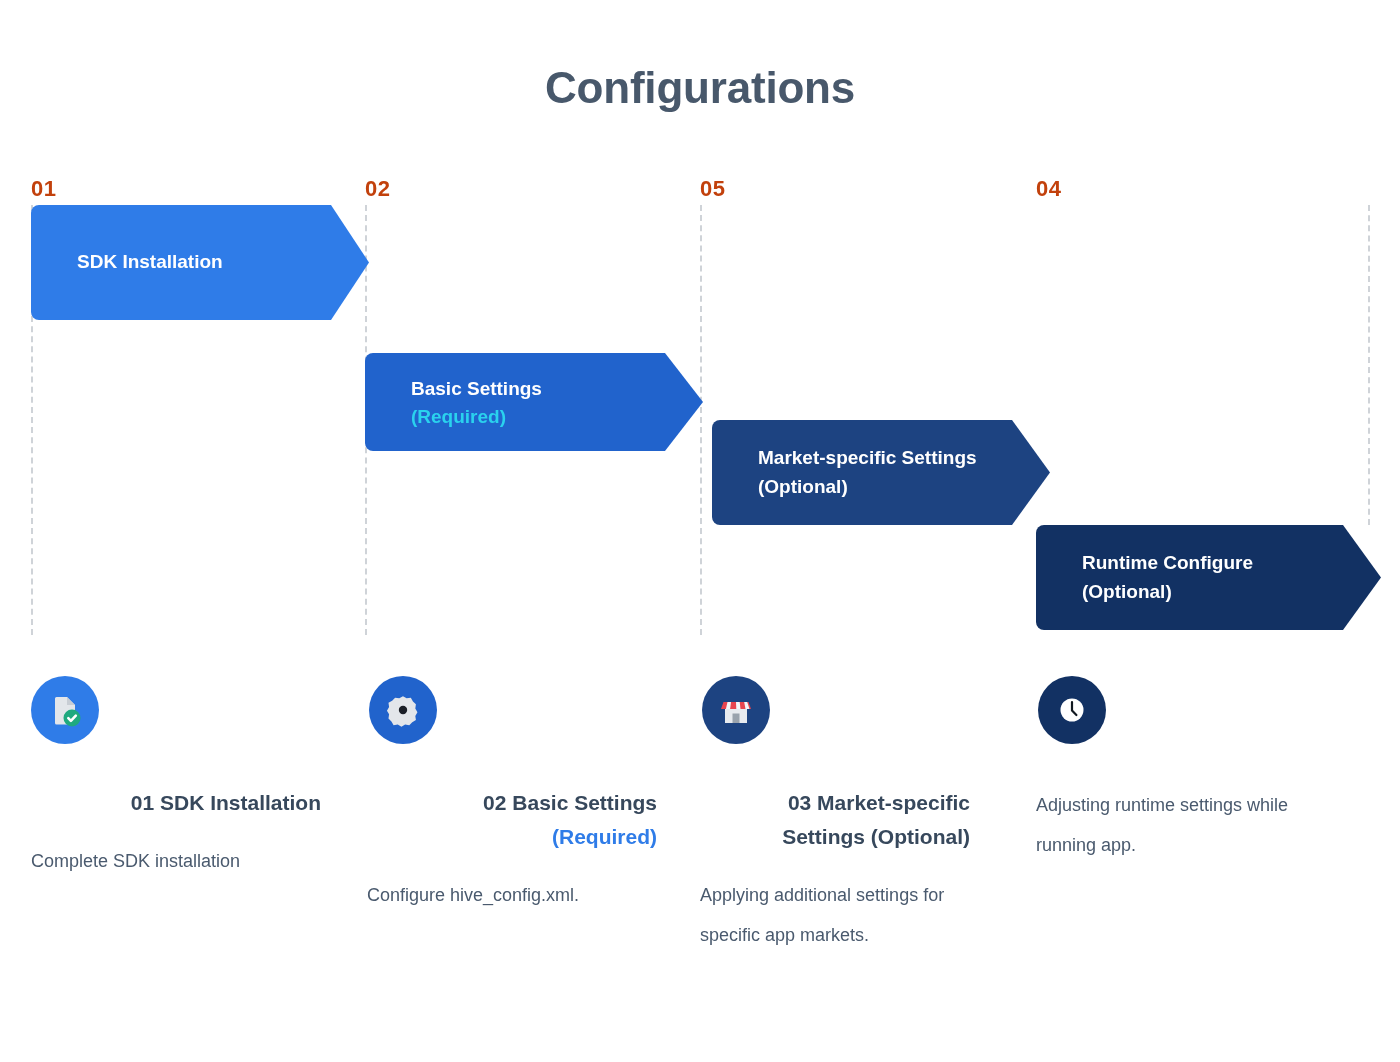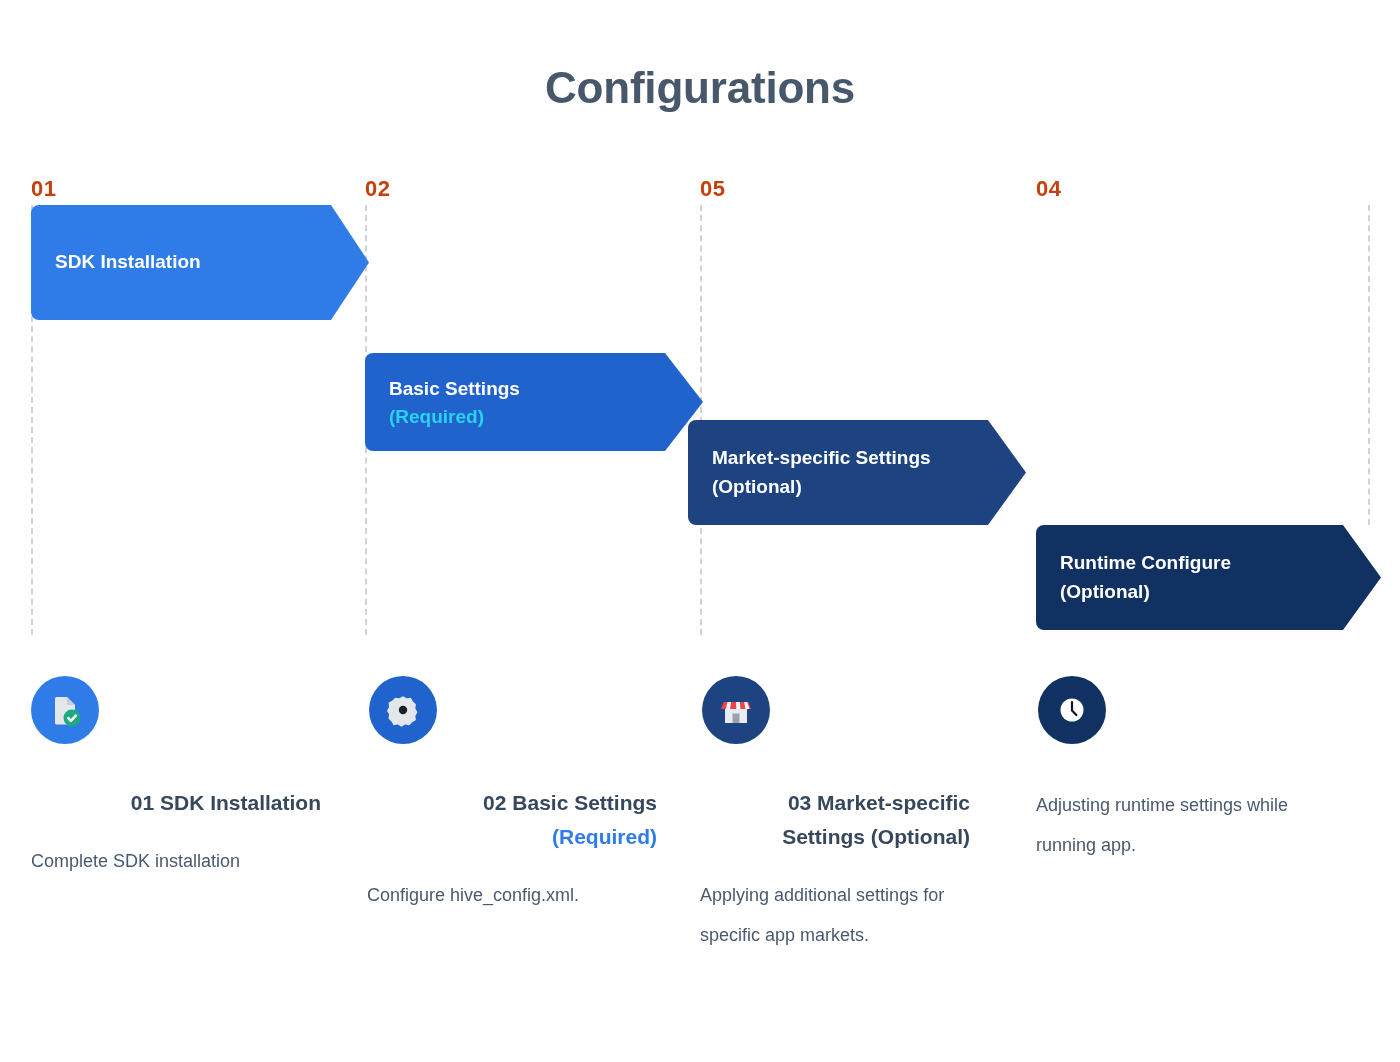--- a/index.html
+++ b/index.html
@@ -63,21 +63,21 @@
     align-items: center;
     box-sizing: border-box;
   }
   .arrow-shape {
     position: absolute;
     inset: 0;
   }
   .arrow-label {
     position: relative;
     z-index: 2;
-    padding-left: 24px;
+    padding-left: 46px;
     padding-right: 60px;
     font-size: 19px;
     font-weight: 700;
     color: #ffffff;
     line-height: 1.48;
   }
   .arrow-label .tag-cyan {
     color: #2ad2ee;
     display: block;
   }
@@ -152,21 +152,21 @@
   <div class="arrow" style="left:365px; top:324px; width:338px; height:100px;margin-top:29px;">
     <svg class="arrow-shape" viewBox="0 0 338 98" preserveAspectRatio="none">
       <path d="M8,0 H300 L338,49 L300,98 H8 A8,8 0 0 1 0,90 V8 A8,8 0 0 1 8,0 Z" fill="#2163cc"></path>
     </svg>
     <div class="arrow-label">
       <span class="tag-plain">Basic Settings</span>
       <span class="tag-cyan">(Required)</span>
     </div>
   </div>
 
-  <div class="arrow" style="left:688px; top:420px; width:338px; height:105px;">
+  <div class="arrow" style="left:712px; top:420px; width:338px; height:105px;">
     <svg class="arrow-shape" viewBox="0 0 338 105" preserveAspectRatio="none">
       <path d="M8,0 H300 L338,52.5 L300,105 H8 A8,8 0 0 1 0,97 V8 A8,8 0 0 1 8,0 Z" fill="#1d4381"></path>
     </svg>
     <div class="arrow-label">
       <span class="tag-plain">Market-specific Settings</span>
       <span class="tag-plain">(Optional)</span>
     </div>
   </div>
 
   <div class="arrow" style="left:1036px; top:525px; width:345px; height:105px;">

